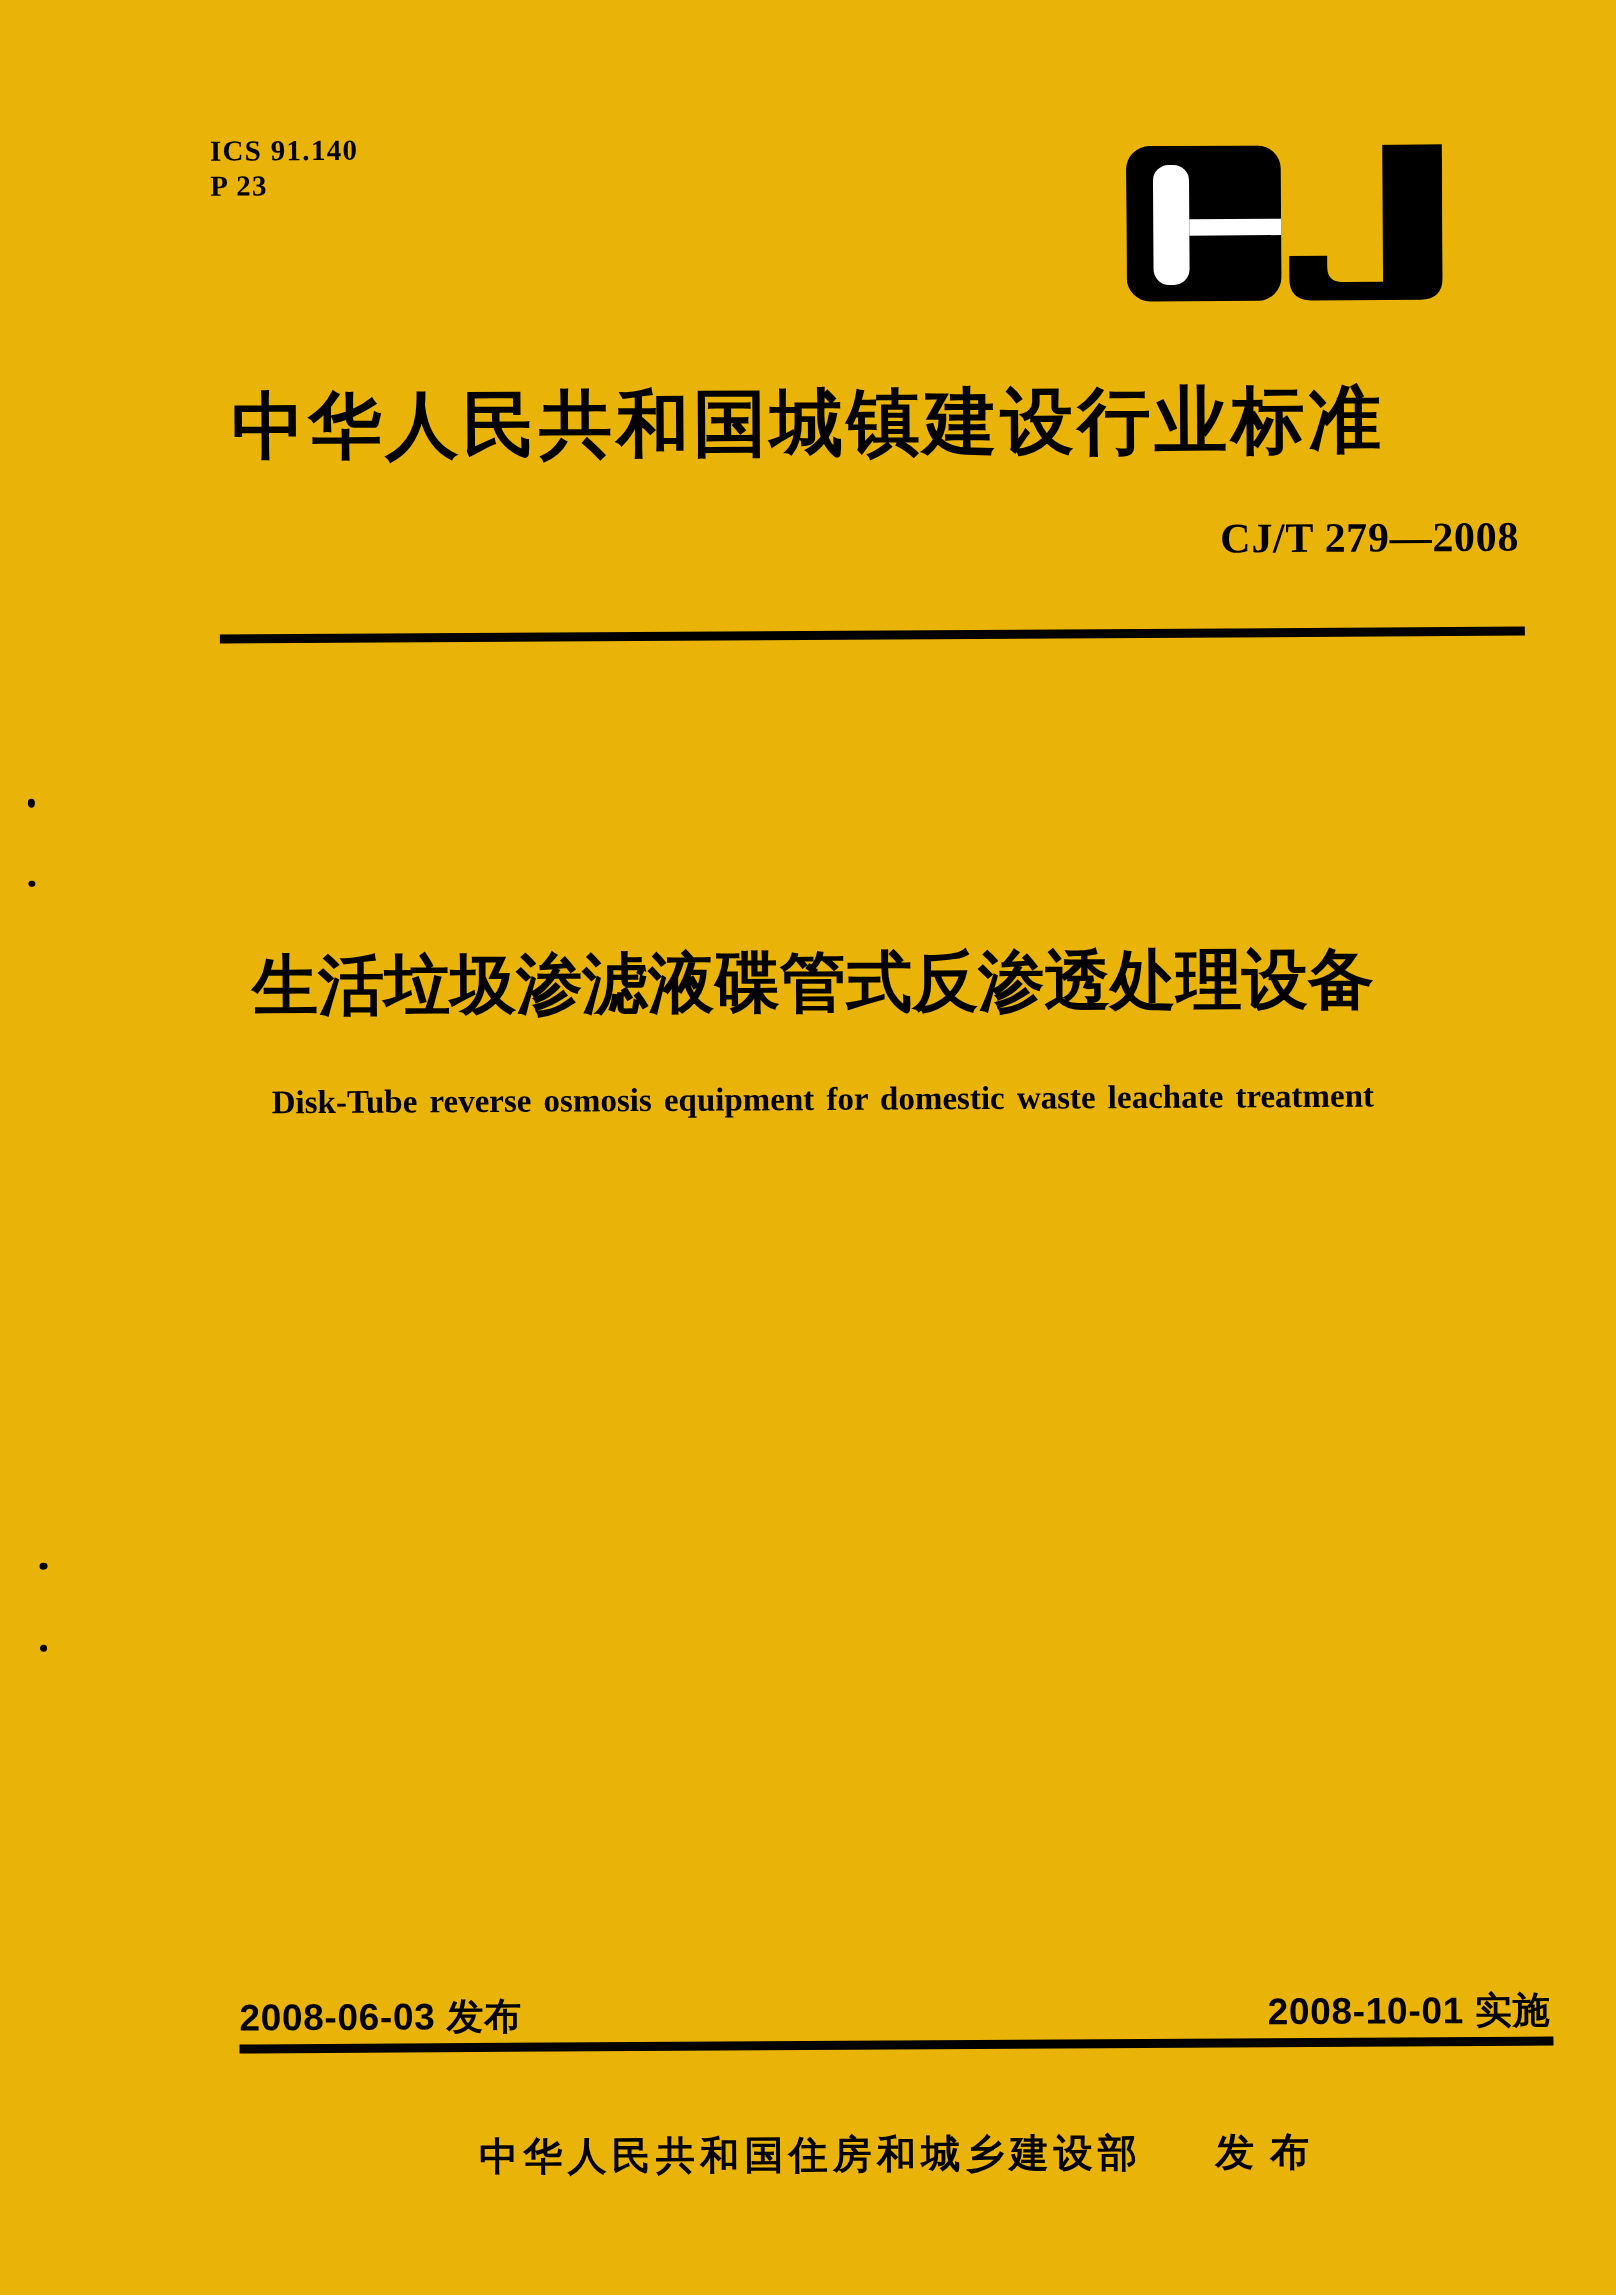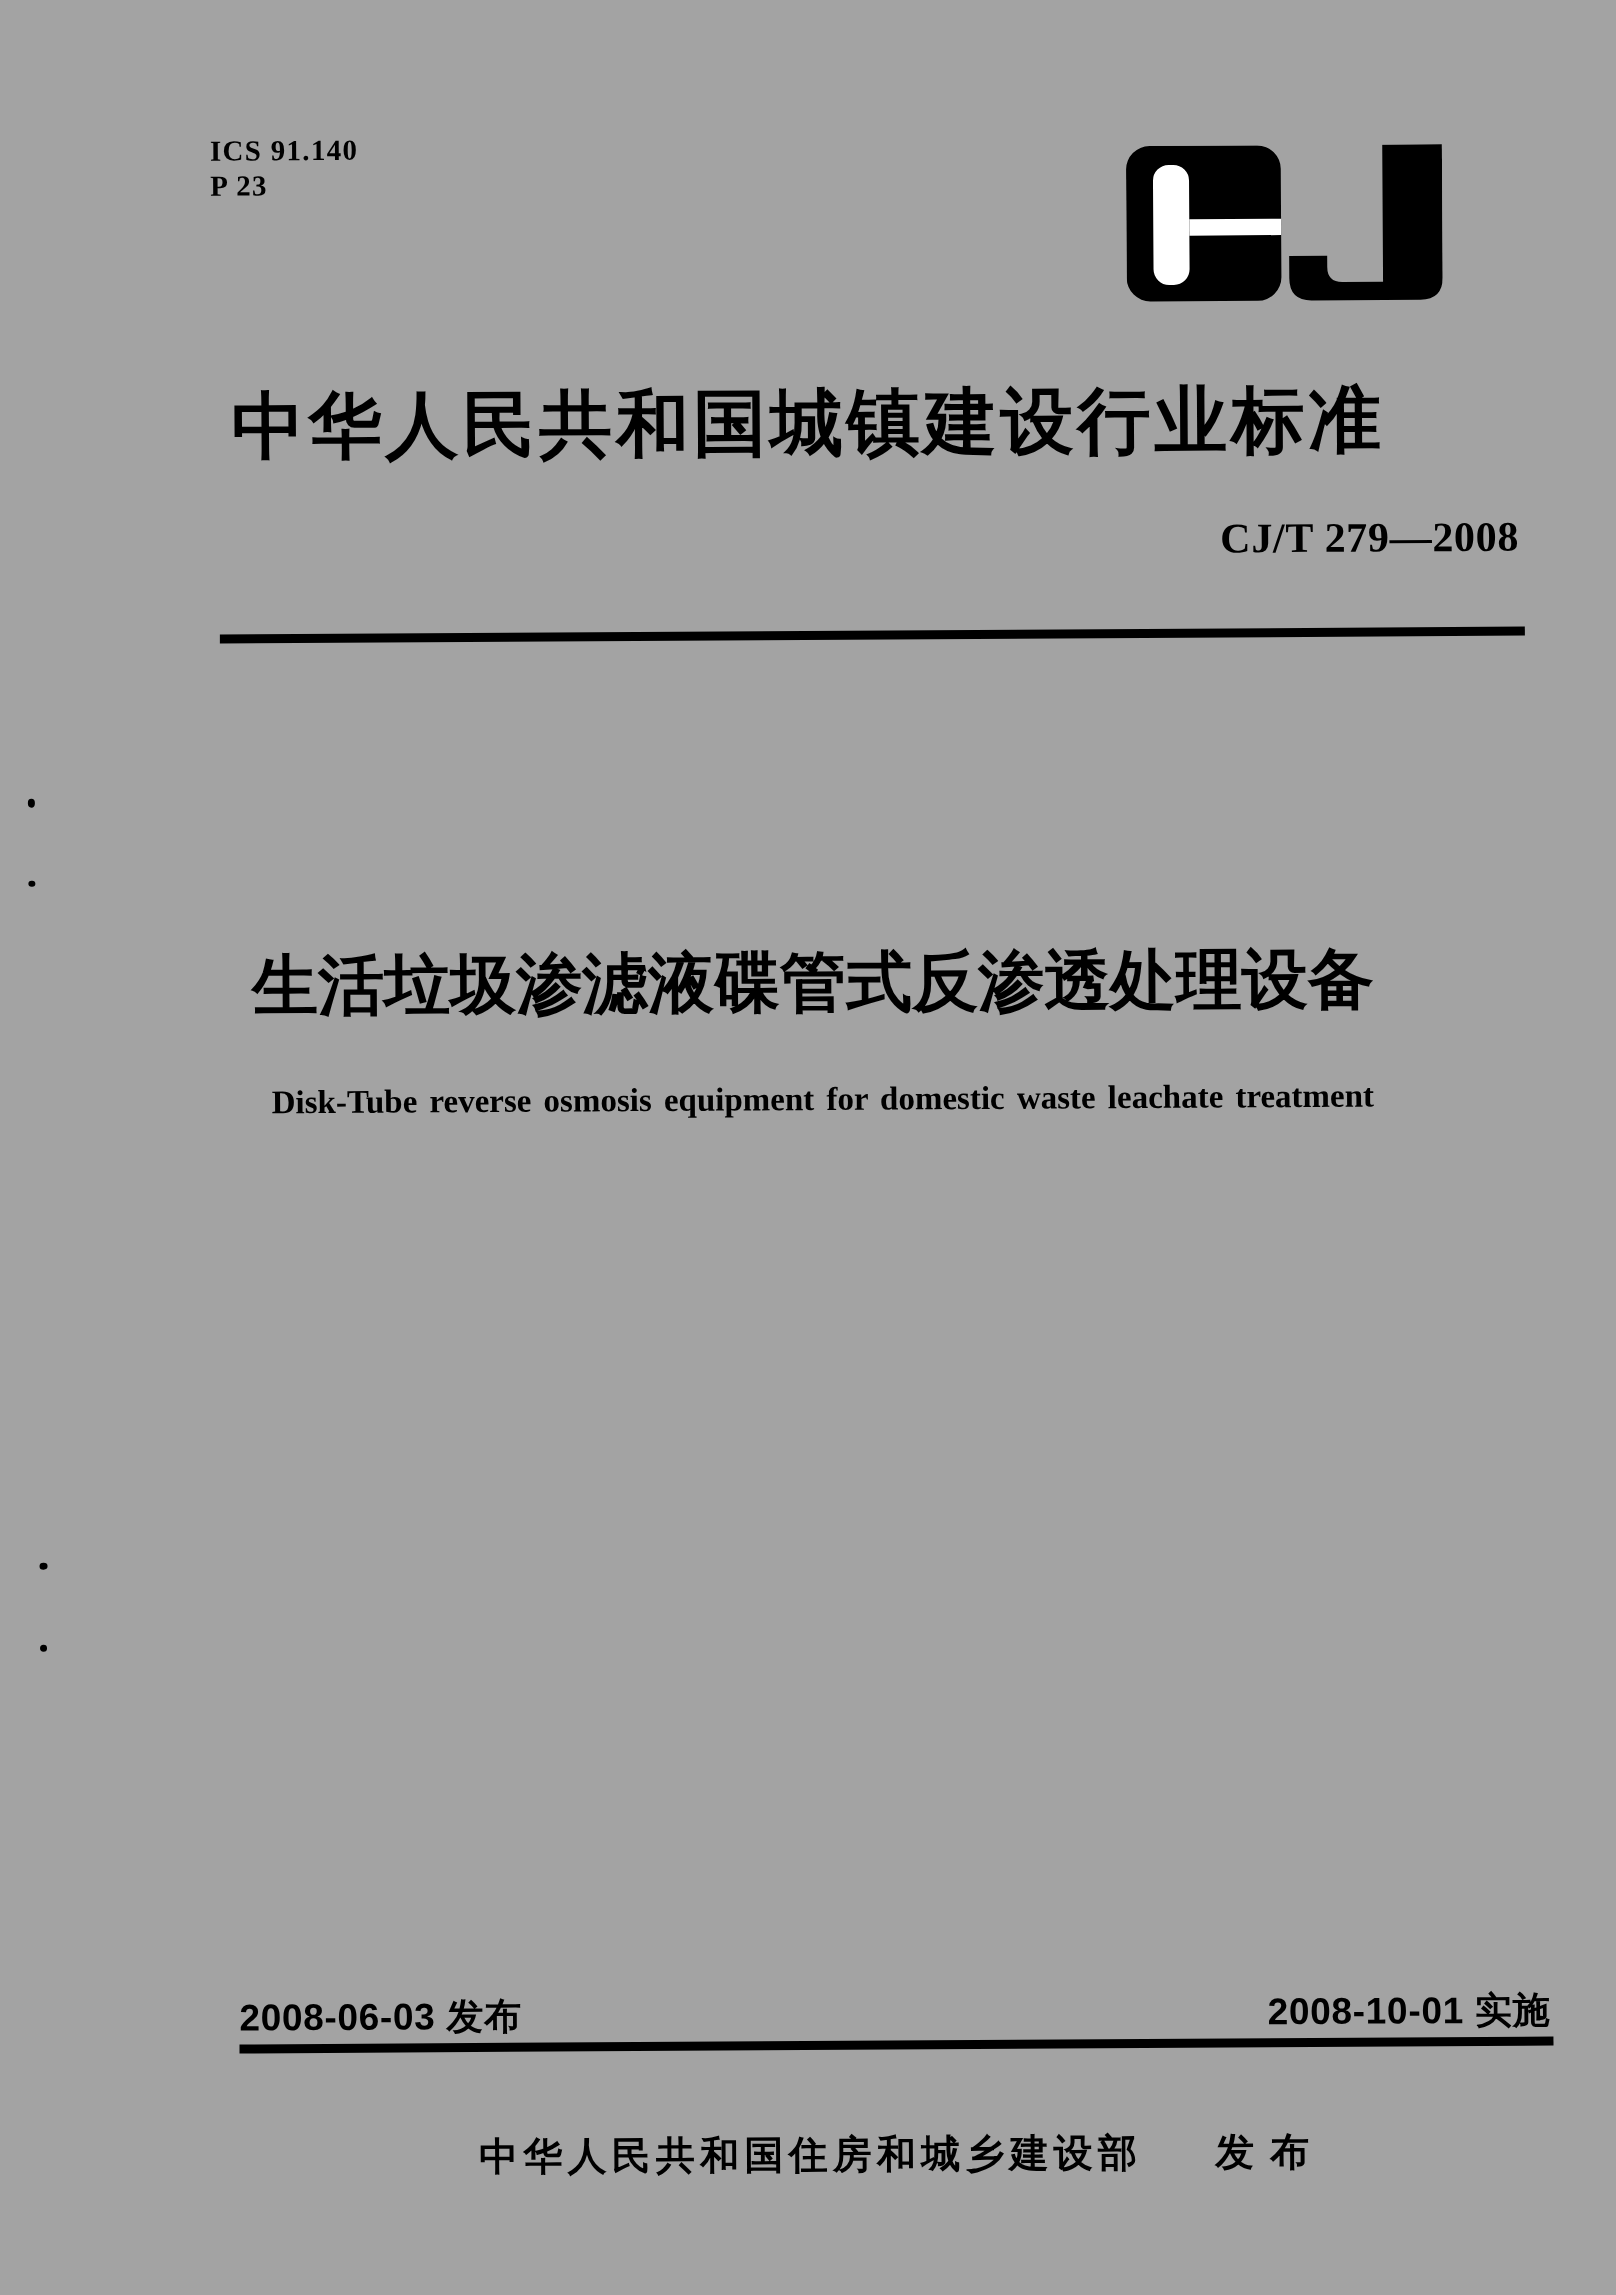--- a/index.html
+++ b/index.html
@@ -1,19 +1,19 @@
 <!DOCTYPE html>
 <html style="font-size:10.5px"><head>
 <meta charset="utf-8">
 <style>
   html,body{margin:0;padding:0;background:#ffffff;}
   .page{
     position:relative;
     width:1616px;height:2295px;
-    background:#a3a3a3;
+    background:#eab308;
     overflow:hidden;
     color:#000;
     font-family:"Liberation Sans",sans-serif;
   }
   
   .sheet{
     position:absolute;inset:0;
     transform:rotate(-0.35deg);
     transform-origin:50% 50%;
   }

